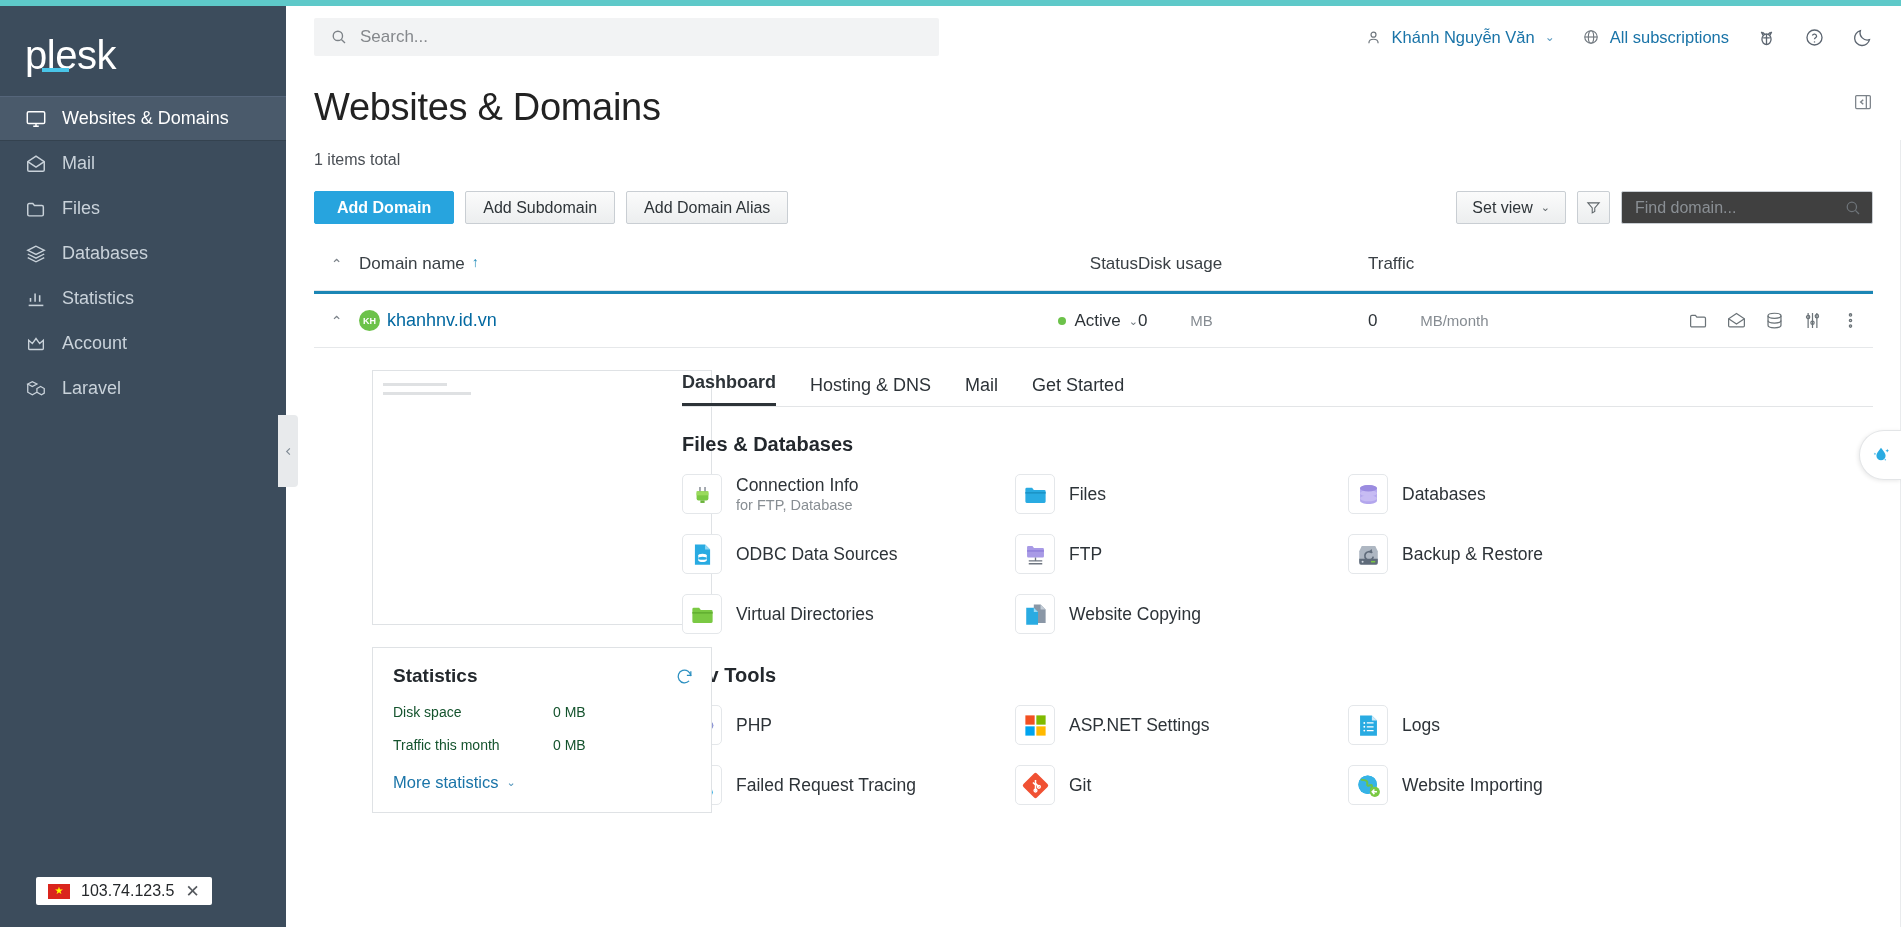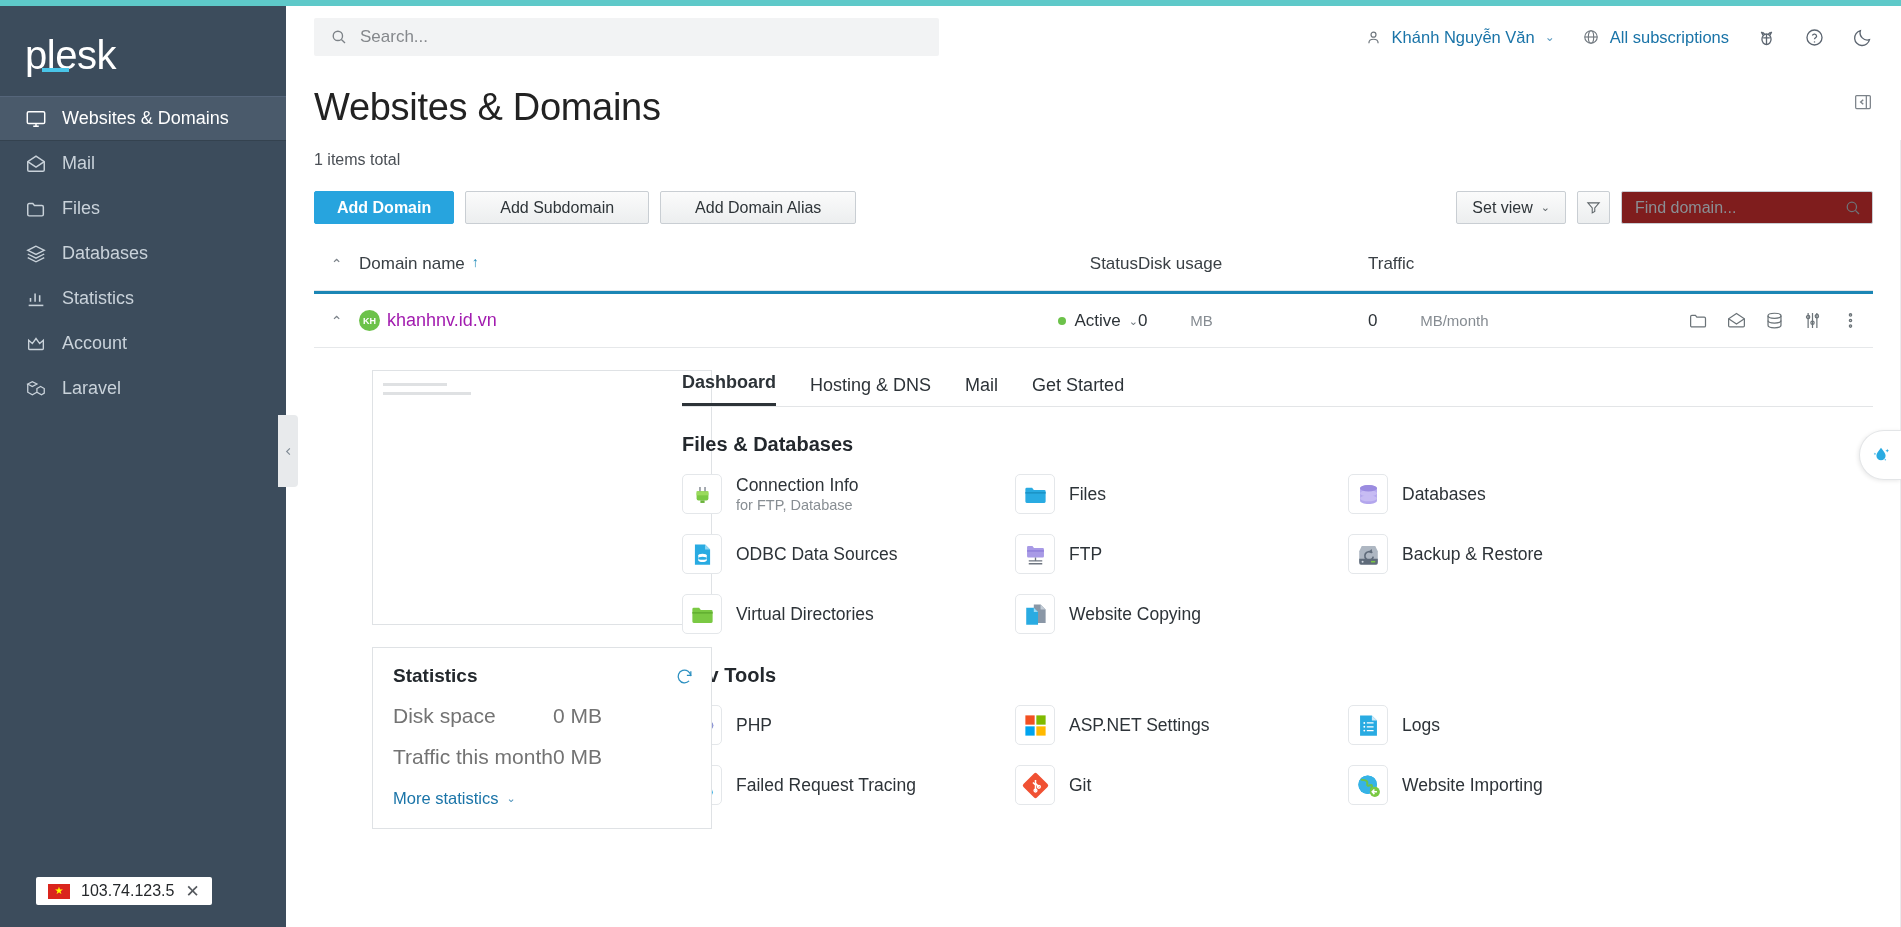--- a/index.html
+++ b/index.html
@@ -167,42 +167,42 @@
     display: flex; align-items: center;
     gap: 11px;
   }
   .btn {
     height: 33px;
     border-radius: 2px;
     border: 1px solid #c9ced3;
     background: linear-gradient(#fbfbfb,#eceeef);
     color: #2e3438;
     font-size: 16px;
-    padding: 0 34px;
+    padding: 0 17px;
     display: inline-flex; align-items: center; justify-content: center;
     cursor: pointer;
     white-space: nowrap;
   }
   .btn.primary {
     background: #27a4de; border-color: #27a4de; color: #fff;
     font-weight: bold;
     padding: 0 22px;
   }
   .toolbar-right {
     margin-left: auto;
     display: flex; align-items: center; gap: 11px;
   }
   .btn.setview { gap: 8px; padding: 0 15px; }
   .btn.setview .caret { font-size: 11px; color: #5d6468; }
   .btn.icon-only { width: 33px; padding: 0; }
   .findbox {
     width: 252px; height: 33px;
     border: 1px solid #c9ced3;
     border-radius: 2px;
-    background: #7f1d1d;
+    background: #404040;
     display: flex; align-items: center;
     padding: 0 10px 0 13px;
     cursor: text;
   }
   .findbox .ph { color: #8a8f94; font-size: 16px; flex: 1 1 auto; }
 
   
   .tbl-head {
     display: flex; align-items: center;
     margin-top: 30px;
@@ -226,21 +226,21 @@
     font-size: 17px;
     color: #2d3338;
   }
   .avatar {
     width: 21px; height: 21px; border-radius: 50%;
     background: #6cc24a;
     color: #fff; font-size: 9px; font-weight: bold;
     display: inline-flex; align-items: center; justify-content: center;
     flex: 0 0 21px;
   }
-  .domain-name { color: #a21caf; font-size: 18px; cursor: pointer; }
+  .domain-name { color: #0369a1; font-size: 18px; cursor: pointer; }
   .status-pill { display: inline-flex; align-items: center; gap: 8px; color: #2d3338; cursor: pointer;}
   .dot-green { width: 8px; height: 8px; border-radius: 50%; background: #6cc24a; display:inline-block;}
   .status-caret { color: #6d757c; font-size: 11px; }
   .unit { color: #868c92; font-size: 15px; margin-left: 38px; }
   .row-actions {
     display: flex; align-items: center; justify-content: flex-end;
     gap: 17px; padding-right: 12px; color: #6b7378;
   }
   .row-actions .ra { cursor: pointer; display:flex; }
 
@@ -269,21 +269,21 @@
     background: #fff;
     padding: 17px 20px 20px 20px;
     position: relative;
   }
   .stats-title { font-size: 19px; font-weight: bold; color: #23282d; }
   .stats-refresh {
     position: absolute; right: 17px; top: 19px;
     color: #2b8fc0; cursor: pointer; display:flex;
   }
   .stat-row {
-    display: flex; margin-top: 17px; font-size: 21px; color: #737373;
+    display: flex; margin-top: 17px; font-size: 14px; color: #14532d;
   }
   .stat-label { width: 160px; flex: 0 0 160px; }
   .more-stats {
     margin-top: 20px; color: #1a74a8; font-size: 16.5px; cursor: pointer;
     display: inline-flex; align-items: center; gap: 8px;
   }
   .more-stats .caret { font-size: 11px; color: #4f93bb; }
 
   .right-col { flex: 1 1 auto; min-width: 0; padding-top: 2px; }
   .tabs {

